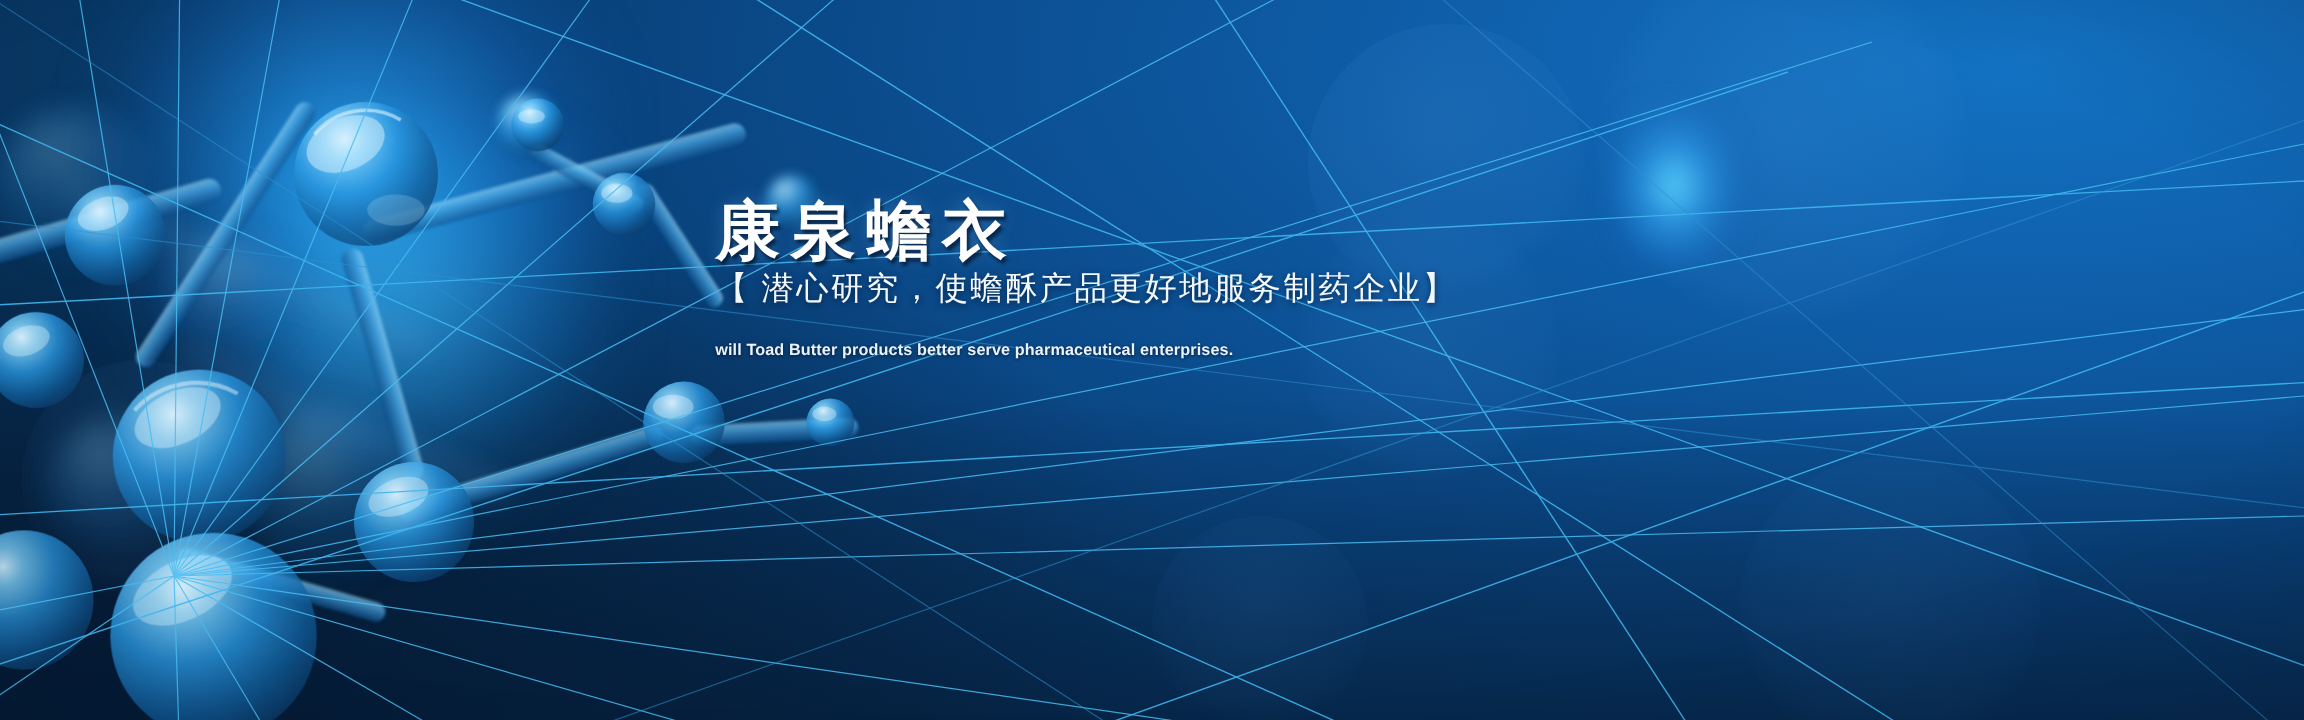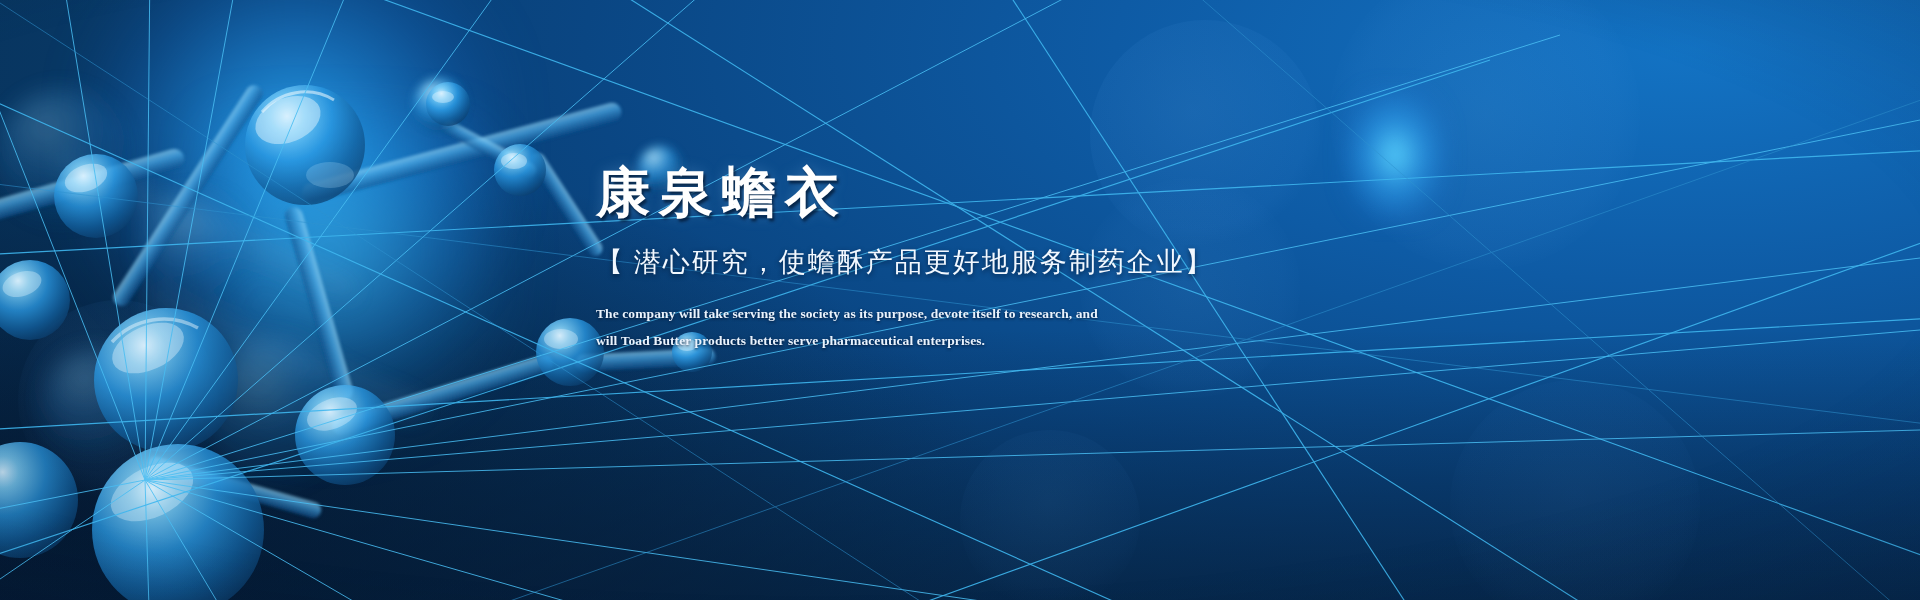--- a/index.html
+++ b/index.html
@@ -2,21 +2,21 @@
 <html><head>
 <meta charset="utf-8">
 <style>
   * { margin:0; padding:0; box-sizing:border-box; }
   html,body { width:1920px; height:600px; overflow:hidden; background:#07294f; }
 
   .banner{
     position:relative;
     width:1920px; height:600px;
     overflow:hidden;
-    font-family:Liberation Serif, serif;
+    font-family:Liberation Sans, sans-serif;
   }
 
   
   .bg-base{
     position:absolute; inset:0;
     background:
       radial-gradient(115% 150% at 88% 8%,  #1373c4 0%, #0e5ba5 26%, #0a4683 50%, #083763 74%, #06294c 100%);
   }
   .bg-deep-left{
     position:absolute; inset:0;
@@ -67,21 +67,20 @@
     line-height:1.05;
     letter-spacing:9px;
     color:#ffffff;
     font-weight:bold;
     text-shadow:
        2px 3px 3px rgba(2,20,46,.75),
        0 0 14px rgba(150,210,255,.25);
     white-space:nowrap;
   }
   .subtitle{
-    margin-top:22px;
     font-size:27px;
     letter-spacing:2px;
     color:#f2f8ff;
     font-weight:400;
     white-space:nowrap;
     text-shadow:0 2px 5px rgba(2,18,42,.7);
   }
   .desc{
     margin-top:20px;
     font-size:13.5px;
@@ -251,18 +250,17 @@
       <line x1="400" y1="640" x2="1935" y2="95"></line>
     </g>
   </svg>
 
   <div class="bg-vign"></div>
 
   <div class="content">
     <div class="title">康泉蟾衣</div>
     <div class="subtitle">【 潜心研究，使蟾酥产品更好地服务制药企业】</div>
     <div class="desc">
-      <span>The company will take serving the society as its purpose, devote itself to research, and</span>
       <span>will Toad Butter products better serve pharmaceutical enterprises.</span>
     </div>
   </div>
 
 </div>
 
 </body></html>

